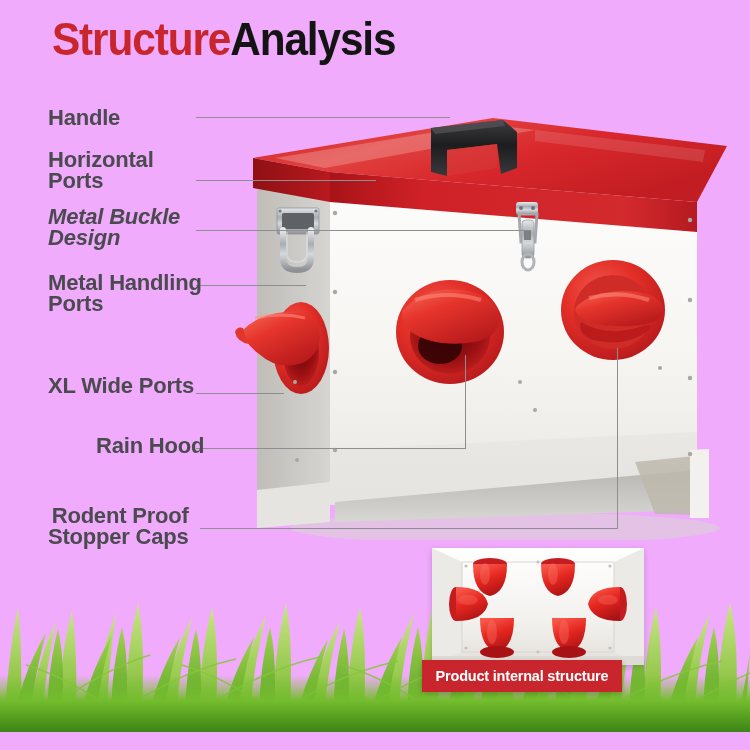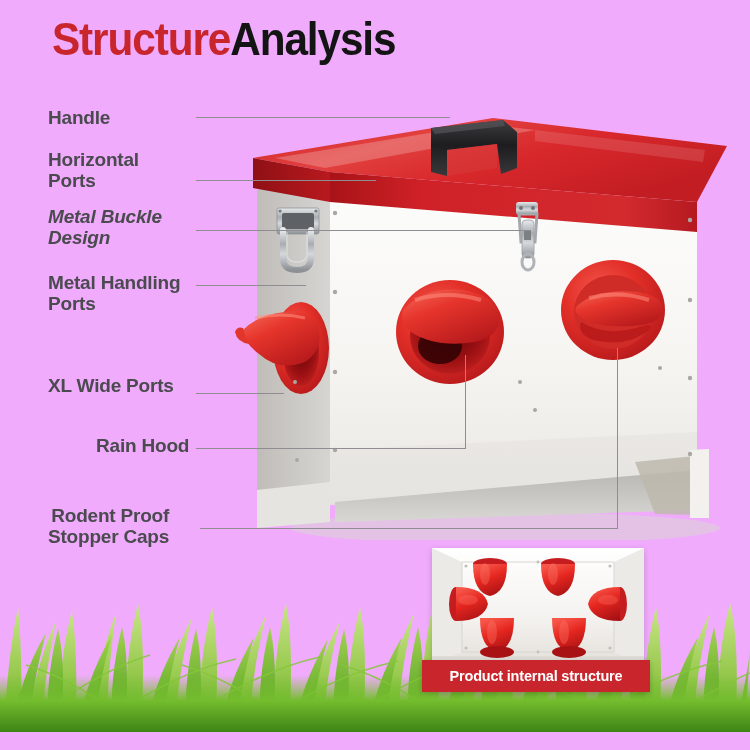--- a/index.html
+++ b/index.html
@@ -23,21 +23,21 @@
     transform:scaleX(0.92);
     transform-origin:left top;
   }
   .title .t-red { color:#c9252c; }
   .title .t-black { color:#141414; }
 
   
   .label {
     position:absolute;
     color:#4a4a4f;
-    font-size:19px;
+    font-size:22px;
     line-height:21px;
     font-weight:bold;
     letter-spacing:-0.2px;
     white-space:pre;
   }
 
   
   .leader { position:absolute; background:#8d8d92; }
   .leader.h { height:1px; }
   .leader.v { width:1px; }
@@ -57,21 +57,21 @@
 
   
   .inset { position:absolute; left:432px; top:548px; width:212px; height:142px; }
   .inset-photo {
     position:absolute; left:0; top:0; width:212px; height:117px;
     overflow:hidden;
     background:#f2f0ee;
     box-shadow:0 2px 6px rgba(0,0,0,.18);
   }
   .inset-caption {
-    position:absolute; left:-10px; top:112px; width:228px; height:32px;
+    position:absolute; left:-10px; top:112px; width:200px; height:32px;
     background:#c9252c;
     color:#ffffff;
     font-size:14.5px;
     font-weight:bold;
     letter-spacing:-0.2px;
     display:flex; align-items:center; justify-content:center;
     box-shadow:0 2px 5px rgba(0,0,0,.22);
   }
 </style>
 </head>

